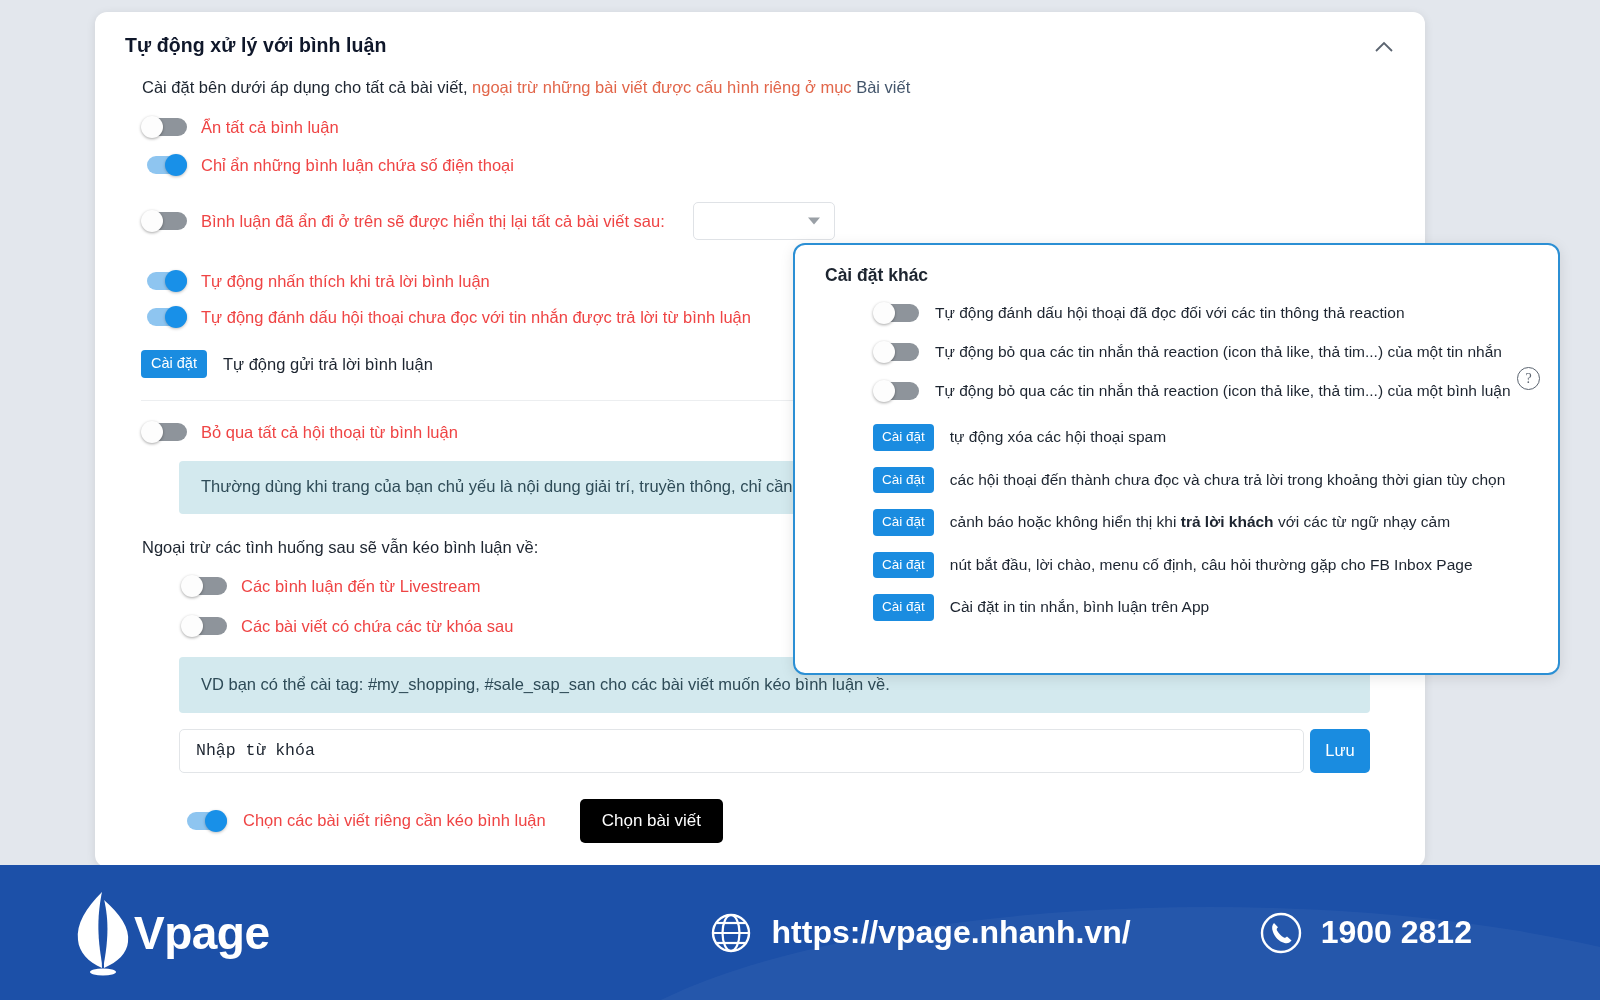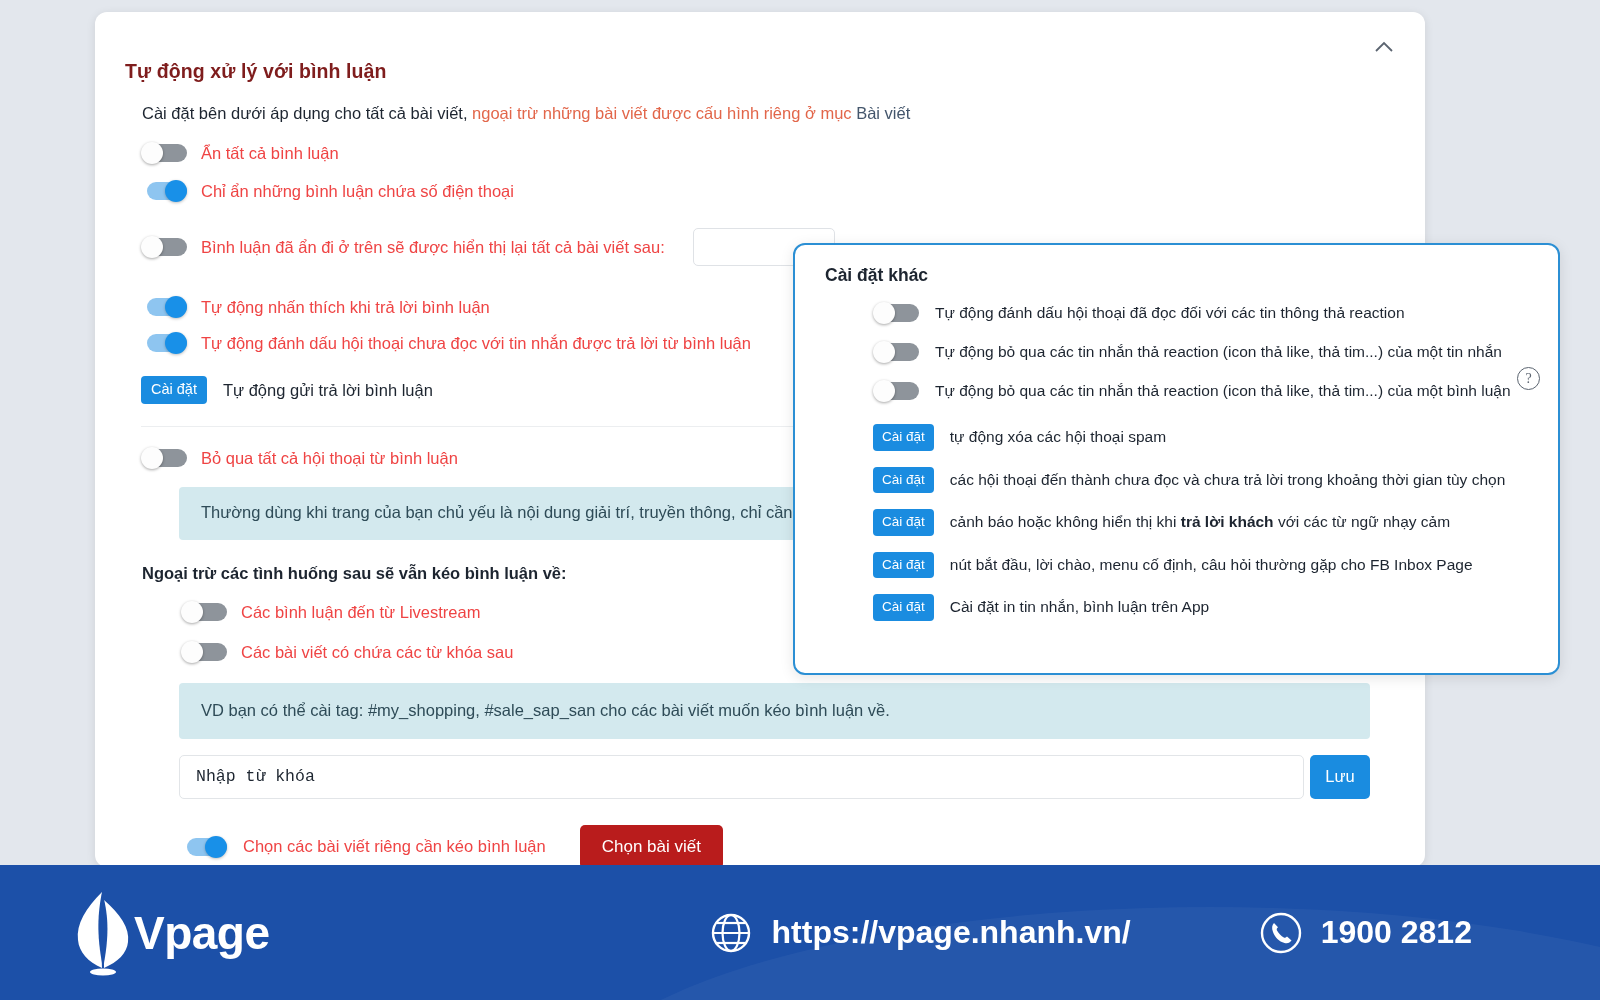--- a/index.html
+++ b/index.html
@@ -21,23 +21,22 @@
     border-radius: 12px;
     box-shadow: 0 2px 10px rgba(0,0,0,0.10);
   }
   .card-header {
     position: relative;
     padding: 22px 30px 10px 30px;
   }
   .card-title {
     font-size: 19.5px;
     font-weight: bold;
-    color: #7f1d1d;
+    color: #0f172a;
     letter-spacing: .1px;
-    margin-top: 26px;
   }
   .collapse-btn {
     position: absolute;
     right: 28px; top: 22px;
     width: 26px; height: 26px;
     display: flex; align-items: center; justify-content: center;
     cursor: pointer;
   }
   .collapse-btn svg { display:block; }
 
@@ -151,21 +150,21 @@
   }
   .infobox.tag {
     margin-left: 38px;
     margin-right: 25px;
     padding: 16px 22px;
     margin-top: 20px;
   }
 
   .section-head {
     font-size: 16.5px;
-    font-weight: bold;
+    font-weight: normal;
     color: #1d2530;
     margin-top: 24px;
     margin-left: 1px;
   }
 
   .indent { margin-left: 40px; }
 
   
   .kw-wrap {
     display: flex;
@@ -200,21 +199,21 @@
   }
 
   .bottom-row {
     display: flex;
     align-items: center;
     gap: 16px;
     margin-top: 26px;
     margin-left: 40px;
   }
   .big-btn {
-    background: #b91c1c;
+    background: #000000;
     color: #fff;
     border: none;
     border-radius: 5px;
     font-size: 17px;
     font-family: inherit;
     padding: 12px 22px;
     cursor: pointer;
     margin-left: 18px;
   }
 

